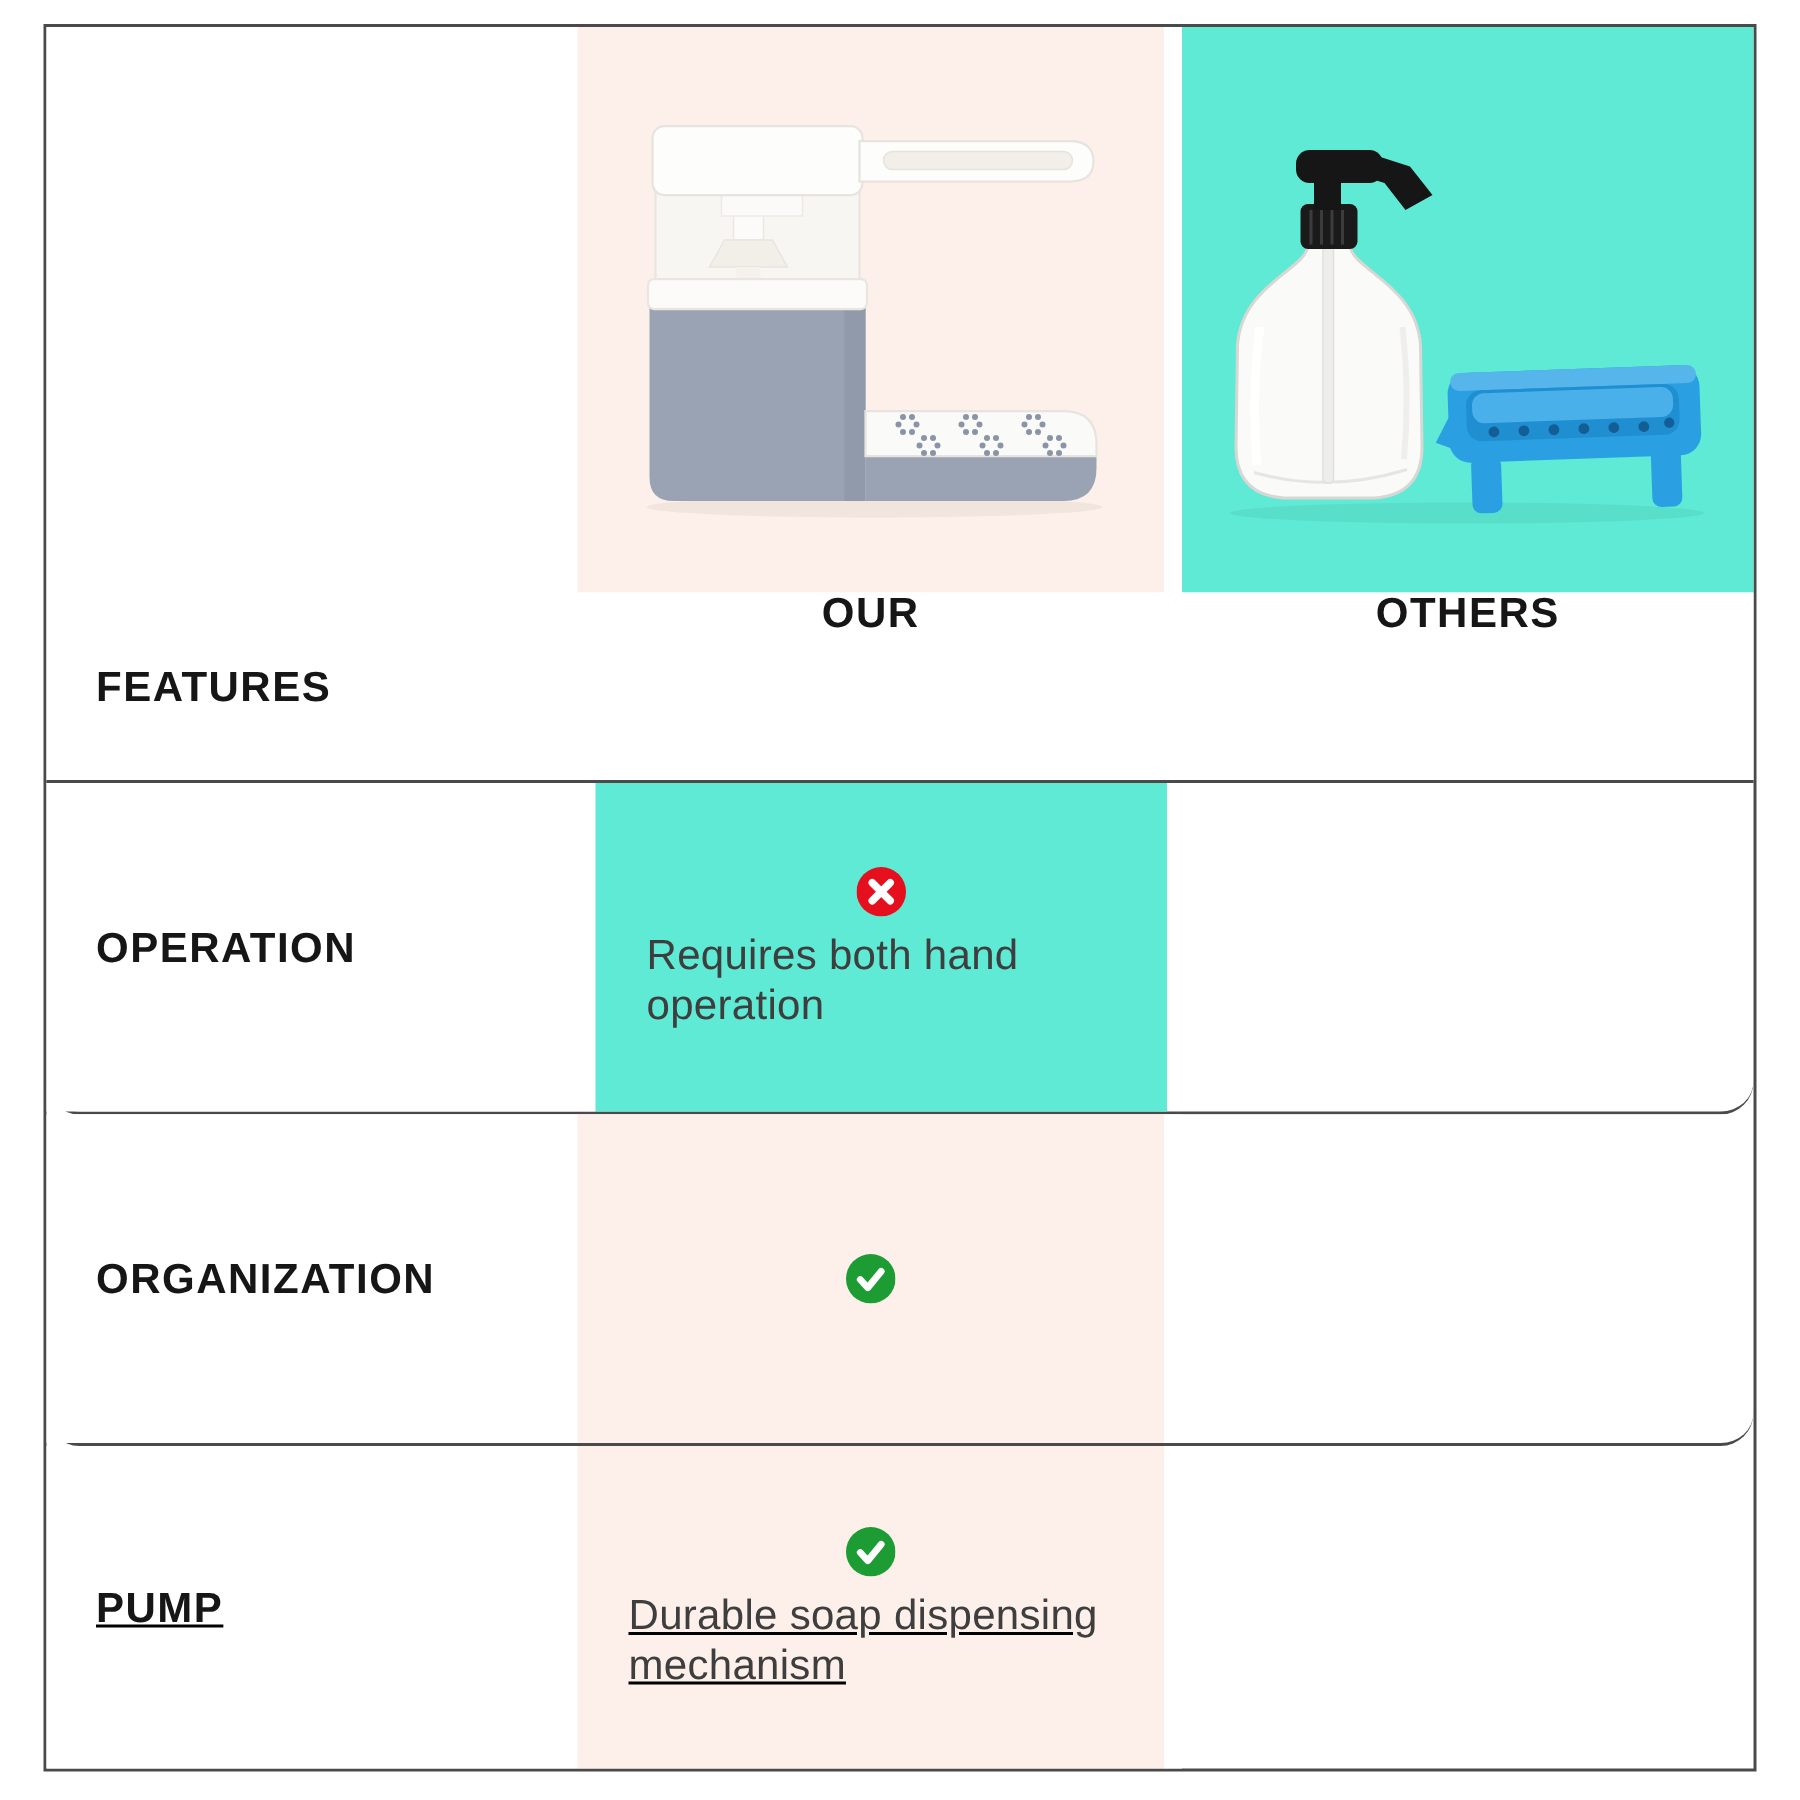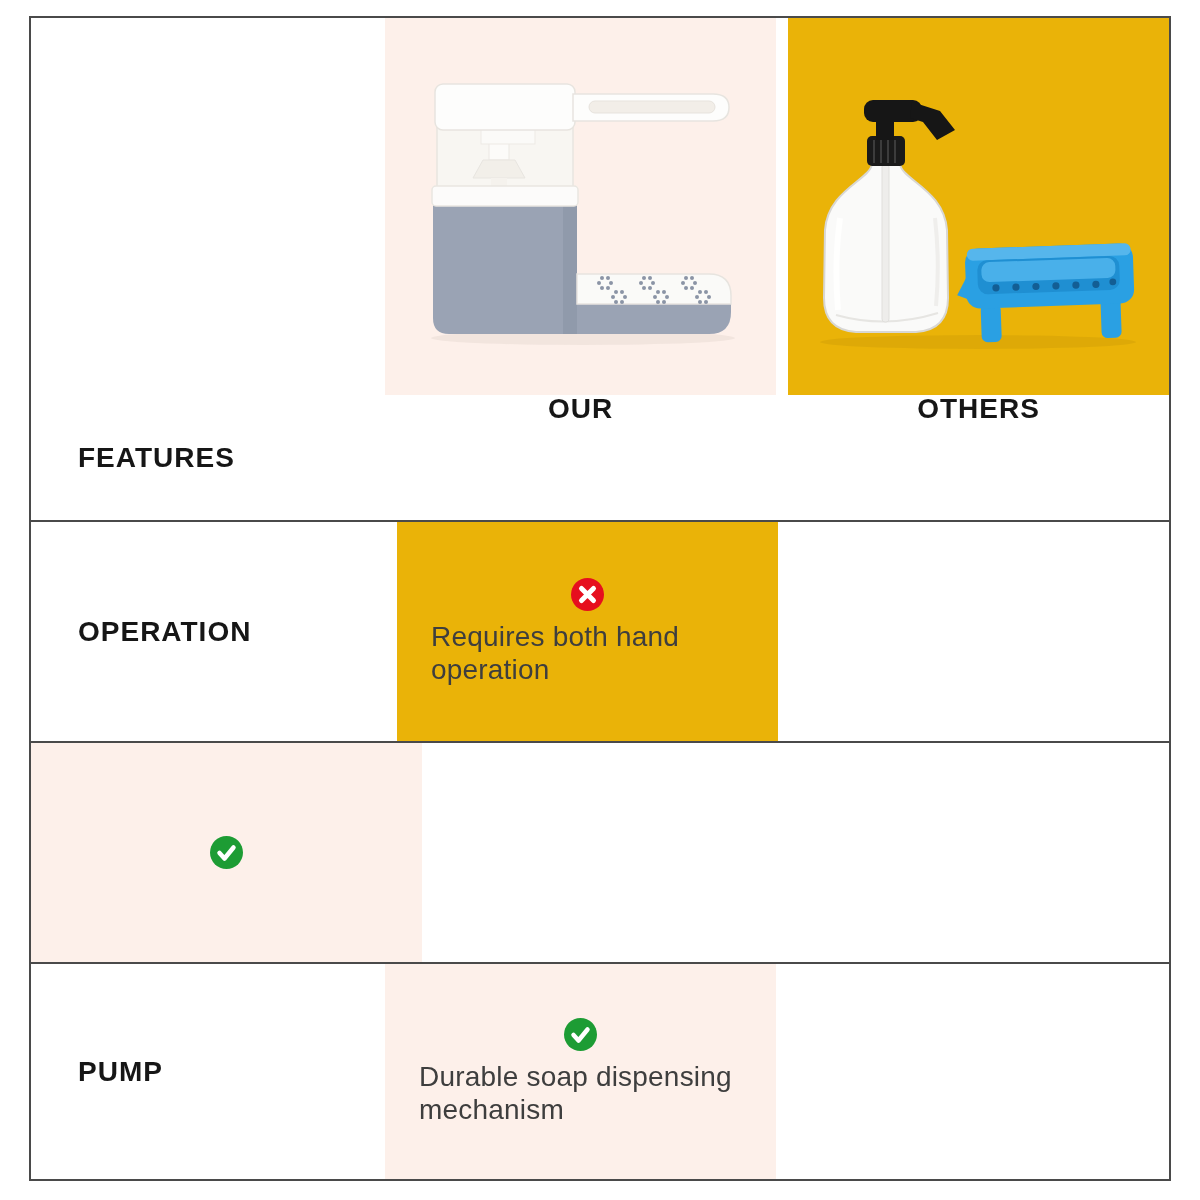--- a/index.html
+++ b/index.html
@@ -8,35 +8,35 @@
     font-family:"Liberation Sans", sans-serif; overflow:hidden;
   }
   .board {
     position:absolute; left:29px; top:16px; width:1142px; height:1165px;
     border:2px solid #4a4a4a; box-sizing:border-box; background:#ffffff;
   }
   .row { display:flex; width:100%; }
   .c1  { width:354px; flex:0 0 354px; box-sizing:border-box; background:#ffffff; }
   .c2  { width:391px; flex:0 0 391px; box-sizing:border-box; background:#fdf0ea; }
   .gut { width:12px;  flex:0 0 12px;  background:#ffffff; }
-  .c3  { width:381px; flex:0 0 381px; box-sizing:border-box; background:#eab308; }
+  .c3  { width:381px; flex:0 0 381px; box-sizing:border-box; background:#5eead4; }
 
   .row-images { height:377px; }
   .row-images .c2 svg, .row-images .c3 svg { display:block; width:100%; height:100%; }
 
   .row-labels { height:127px; border-bottom:2px solid #4a4a4a; box-sizing:border-box; }
   .row-labels .c2, .row-labels .c3 { background:#ffffff; }
 
-  .frow { height:221px; border-bottom:2px solid #4a4a4a; box-sizing:border-box; }
-  .frow.last { height:215px; border-bottom:none; }
+  .frow { height:221px; border-bottom:2px solid #4a4a4a; box-sizing:border-box;border-radius:22px; }
+  .frow.last { height:215px; border-bottom:none;text-decoration:underline; }
 
   .caps {
     font-weight:700; font-size:28px; letter-spacing:1px; color:#161616; line-height:1;
   }
-  .flabel-cell { display:flex; align-items:center; padding-left:47px; }
+  .flabel-cell { display:flex; align-items:center; padding-left:33px; }
   .center-cell { display:flex; align-items:flex-start; justify-content:center; }
 
   .verdict-cell {
     display:flex; flex-direction:column; align-items:center; justify-content:center;
     gap:9px;
   }
   .cell-text {
     align-self:stretch; padding:0 34px; text-align:left;
     font-size:28px; line-height:33px; color:#3e3e3e; letter-spacing:0.2px;
     white-space:pre-line; font-weight:400;
@@ -177,20 +177,23 @@
         <svg class="vicon" viewBox="0 0 33 33">
           <circle cx="16.5" cy="16.5" r="16.5" fill="#e60f1e"></circle>
           <path d="M10.5,10.5 L22.5,22.5 M22.5,10.5 L10.5,22.5" stroke="#ffffff" stroke-width="5" stroke-linecap="round"></path>
         </svg>
         <div class="cell-text">Requires both hand
 operation</div>
       </div>
     </div>
 
     <div class="row frow">
+      <div class="c1 flabel-cell">
+        <span class="caps">ORGANIZATION</span>
+      </div>
       <div class="c2 verdict-cell">
         <svg class="vicon" viewBox="0 0 33 33">
           <circle cx="16.5" cy="16.5" r="16.5" fill="#1d9c34"></circle>
           <path d="M9.5,17 l5,5.5 9,-11" stroke="#ffffff" stroke-width="4.5" fill="none" stroke-linecap="round" stroke-linejoin="round"></path>
         </svg>
       </div>
       <div class="gut"></div>
     </div>
 
     <div class="row frow last">

